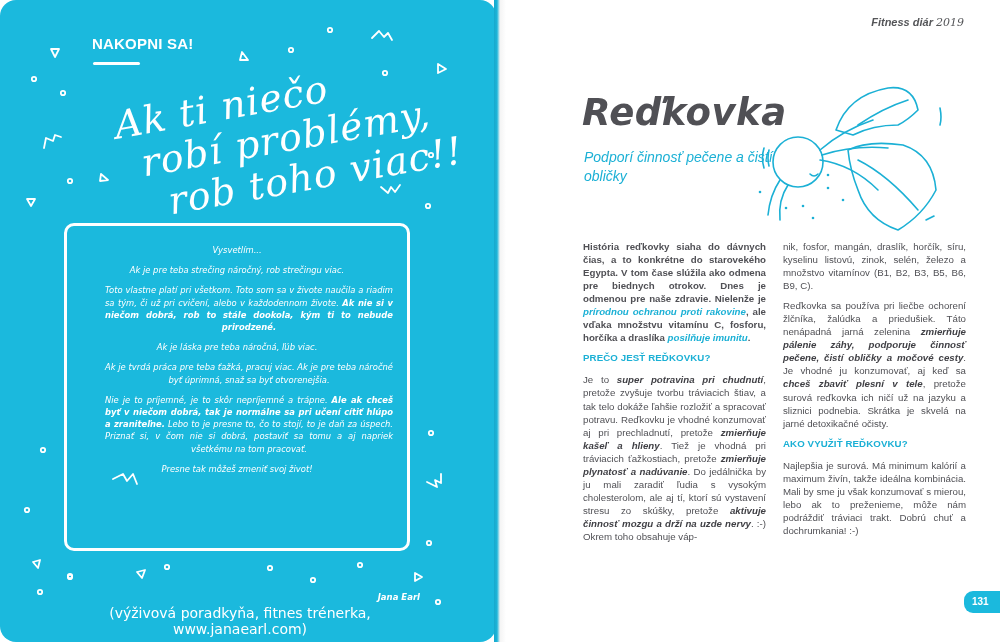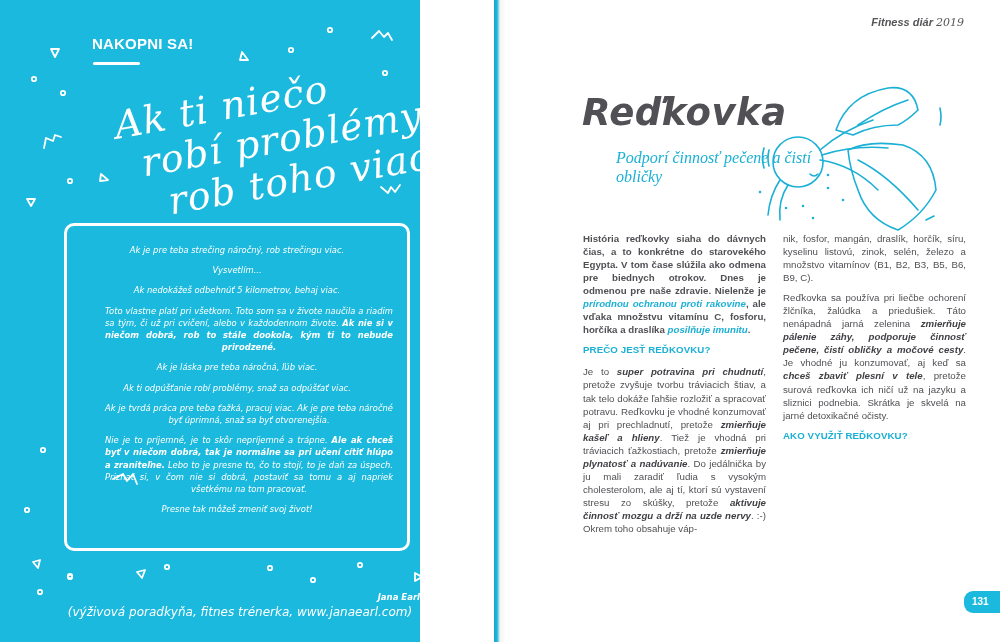--- a/index.html
+++ b/index.html
@@ -1,20 +1,20 @@
 <!DOCTYPE html>
 <html><head>
 <meta charset="utf-8">
 <style>
   * { box-sizing: border-box; margin: 0; padding: 0; }
   html, body { width: 1000px; height: 642px; overflow: hidden; background: #ffffff; }
   body { position: relative; font-family: "DejaVu Sans", sans-serif; }
 
   
-  .left-page { position: absolute; left: 0; top: 0; width: 420px; height: 642px; background: #1bb9dd; overflow: hidden; }
+  .left-page { position: absolute; left: 0; top: 0; width: 496px; height: 642px; background: #1bb9dd; overflow: hidden; border-radius: 16px; }
   .gutter { position: absolute; left: 494px; top: 0; width: 12px; height: 642px;
             background: linear-gradient(to right, #17a8cc 0%, #1bb5d9 25%, #f4f4f4 50%, #ffffff 100%); }
   .deco { position: absolute; left: 0; top: 0; width: 496px; height: 642px; pointer-events: none; }
   .kicker { position: absolute; left: 92px; top: 35px; color: #ffffff; font-family: "Liberation Sans", sans-serif;
             font-weight: bold; font-size: 15px; letter-spacing: 0.2px; }
   .kicker-rule { position: absolute; left: 93px; top: 62px; width: 47px; height: 3px; background: #ffffff; border-radius: 2px; }
   .headline { position: absolute; left: 100px; top: 78px; width: 330px; height: 130px; transform: rotate(-10deg); transform-origin: 50% 50%; }
   .headline .line { position: absolute; color: #ffffff; font-family: "DejaVu Serif", serif; font-style: italic;
             font-size: 38px; white-space: nowrap; letter-spacing: 1px; }
   .headline .l1 { left: 20px; top: 0px; }
@@ -24,35 +24,35 @@
   .quote-box { position: absolute; left: 64px; top: 223px; width: 346px; height: 328px; border: 3px solid #ffffff; border-radius: 10px; }
   .quote-inner { position: absolute; left: 14px; top: 18px; right: 14px; color: #ffffff;
             font-family: "DejaVu Sans", sans-serif; font-style: italic; font-size: 8.4px; line-height: 12.2px; text-align: center; }
   .quote-inner p { margin-bottom: 8px; }
   .quote-inner p.j { text-align: justify; text-align-last: center; margin-left: 24px; }
   .quote-inner b { font-weight: bold; }
 
   .author { position: absolute; left: 60px; width: 360px; top: 592px; text-align: right; color: #ffffff;
             font-style: italic; font-weight: bold; font-size: 8.5px; }
   .author-role { position: absolute; left: 60px; width: 360px; top: 605px; text-align: center; color: #ffffff;
-            font-style: italic; font-size: 12px; }
+            font-size: 14px; }
 
   
   .running-head { position: absolute; right: 36px; top: 16px; color: #555659; font-size: 11px; font-family: "Liberation Sans", sans-serif; }
   .running-head b { font-weight: bold; font-style: italic; }
   .running-head span.year { font-style: italic; font-family: "DejaVu Serif", serif; font-size: 11px; }
 
   .title { position: absolute; left: 582px; top: 91px; color: #505055; font-family: "DejaVu Sans", sans-serif;
            font-weight: bold; font-style: italic; font-size: 37px; letter-spacing: 0.5px; text-align: right; }
-  .subtitle { position: absolute; left: 616px; top: 148px; width: 200px; color: #1bb0d5; font-family: Liberation Serif, serif;
-           font-style: italic; font-size: 16px; line-height: 19px; }
+  .subtitle { position: absolute; left: 584px; top: 148px; width: 200px; color: #1bb0d5; font-family: Liberation Sans, sans-serif;
+           font-style: italic; font-size: 14px; line-height: 19px; }
 
   .illustration { position: absolute; left: 758px; top: 80px; width: 185px; height: 160px; }
 
-  .col { position: absolute; top: 232px; width: 183px; color: #505055; font-family: "Liberation Sans", sans-serif;
+  .col { position: absolute; top: 240px; width: 183px; color: #505055; font-family: "Liberation Sans", sans-serif;
          font-size: 9.7px; line-height: 13.05px; text-align: justify; }
   .col1 { left: 583px; }
   .col2 { left: 783px; }
   .col p { margin-bottom: 7px; }
   .col .lead { font-weight: bold; }
   .col .hl { color: #1bb0d5; font-weight: bold; font-style: italic; }
   .col .em { font-weight: bold; font-style: italic; color: #3f3f44; }
   .col h3 { color: #1bb0d5; font-size: 9.7px; font-weight: bold; margin: 4px 0 9px; letter-spacing: 0.1px; }
 
   .page-number { position: absolute; left: 964px; top: 591px; width: 40px; height: 22px; background: #1bb9dd;
@@ -105,26 +105,24 @@
   <div class="kicker-rule"></div>
 
   <div class="headline">
     <div class="line l1">Ak ti niečo</div>
     <div class="line l2">robí problémy,</div>
     <div class="line l3">rob toho viac!!</div>
   </div>
 
   <div class="quote-box">
     <div class="quote-inner">
+      <p>Vysvetlím...</p>
       <p>Ak je pre teba strečing náročný, rob strečingu viac.</p>
-      <p>Vysvetlím...</p>
-      <p>Ak nedokážeš odbehnúť 5 kilometrov, behaj viac.</p>
       <p class="j"><span>Toto vlastne platí pri všetkom. Toto som sa v živote naučila a riadim sa tým, či už pri cvičení, alebo v každodennom živote. </span><b>Ak nie si v niečom dobrá, rob to stále dookola, kým ti to nebude prirodzené.</b></p>
       <p>Ak je láska pre teba náročná, ľúb viac.</p>
-      <p>Ak ti odpúšťanie robí problémy, snaž sa odpúšťať viac.</p>
       <p class="j">Ak je tvrdá práca pre teba ťažká, pracuj viac. Ak je pre teba náročné byť úprimná, snaž sa byť otvorenejšia.</p>
       <p class="j"><span>Nie je to príjemné, je to skôr nepríjemné a trápne. </span><b>Ale ak chceš byť v niečom dobrá, tak je normálne sa pri učení cítiť hlúpo a zraniteľne.</b><span> Lebo to je presne to, čo to stojí, to je daň za úspech. Priznať si, v čom nie si dobrá, postaviť sa tomu a aj napriek všetkému na tom pracovať.</span></p>
       <p>Presne tak môžeš zmeniť svoj život!</p>
     </div>
   </div>
 
   <div class="author">Jana Earl</div>
   <div class="author-role">(výživová poradkyňa, fitnes trénerka, www.janaearl.com)</div>
 </div>
 
@@ -176,15 +174,16 @@
 <div class="col col1">
   <p class="lead"><span>História reďkovky siaha do dávnych čias, a to konkrétne do starovekého Egypta. V tom čase slúžila ako odmena pre biednych otrokov. Dnes je odmenou pre naše zdravie. Nielenže je </span><span class="hl">prírodnou ochranou proti rakovine</span><span>, ale vďaka množstvu vitamínu C, fosforu, horčíka a draslíka </span><span class="hl">posilňuje imunitu</span><span>.</span></p>
   <h3>PREČO JESŤ REĎKOVKU?</h3>
   <p><span>Je to </span><span class="em">super potravina pri chudnutí</span><span>, pretože zvyšuje tvorbu tráviacich štiav, a tak telo dokáže ľahšie rozložiť a spracovať potravu. Reďkovku je vhodné konzumovať aj pri prechladnutí, pretože </span><span class="em">zmierňuje kašeľ a hlieny</span><span>. Tiež je vhodná pri tráviacich ťažkostiach, pretože </span><span class="em">zmierňuje plynatosť a nadúvanie</span><span>. Do jedálnička by ju mali zaradiť ľudia s vysokým cholesterolom, ale aj tí, ktorí sú vystavení stresu zo skúšky, pretože </span><span class="em">aktivuje činnosť mozgu a drží na uzde nervy</span><span>. :-) Okrem toho obsahuje váp-</span></p>
 </div>
 
 <div class="col col2">
   <p>nik, fosfor, mangán, draslík, horčík, síru, kyselinu listovú, zinok, selén, železo a množstvo vitamínov (B1, B2, B3, B5, B6, B9, C).</p>
   <p><span>Reďkovka sa používa pri liečbe ochorení žlčníka, žalúdka a priedušiek. Táto nenápadná jarná zelenina </span><span class="em">zmierňuje pálenie záhy, podporuje činnosť pečene, čistí obličky a močové cesty</span><span>. Je vhodné ju konzumovať, aj keď sa </span><span class="em">chceš zbaviť plesní v tele</span><span>, pretože surová reďkovka ich ničí už na jazyku a sliznici podnebia. Skrátka je skvelá na jarné detoxikačné očisty.</span></p>
   <h3>AKO VYUŽIŤ REĎKOVKU?</h3>
+  <p>Najlepšia je surová. Má minimum kalórií a maximum živín, takže ideálna kombinácia. Mali by sme ju však konzumovať s mierou, lebo ak to preženieme, môže nám podráždiť tráviaci trakt. Dobrú chuť a dochrumkania! :-)</p>
 </div>
 
 <div class="page-number">131</div>
 
 </body></html>

